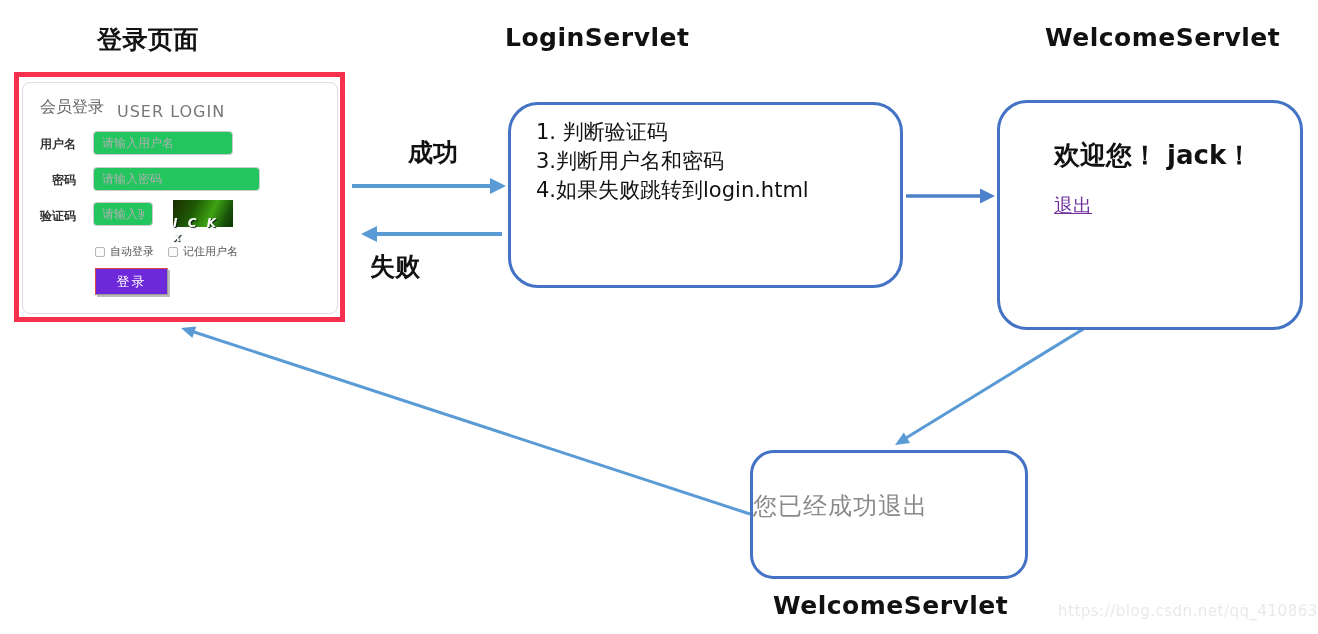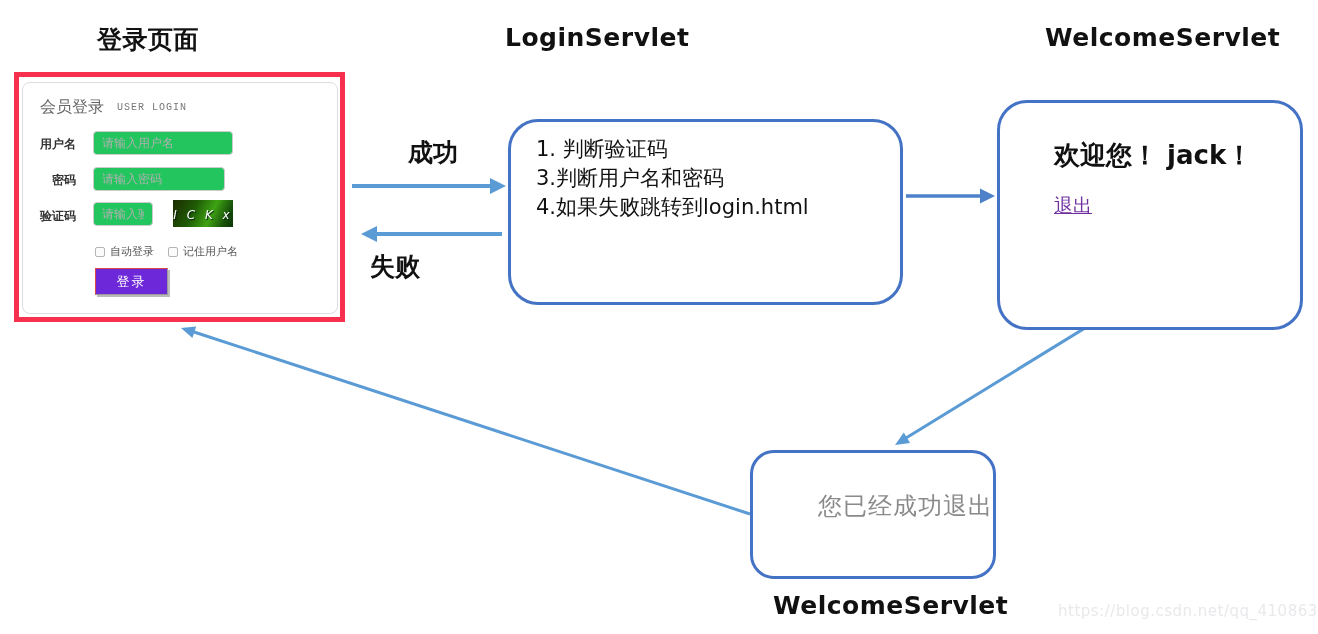--- a/index.html
+++ b/index.html
@@ -14,57 +14,57 @@
   
   .login-frame {
     left: 14px; top: 72px; width: 331px; height: 250px;
     border: 5px solid #f6304d; background: #ffffff;
   }
   .login-card {
     left: 22px; top: 82px; width: 316px; height: 232px;
     background: #ffffff; border: 1px solid #dddddd; border-radius: 8px;
   }
   .form-heading { left: 40px; top: 97px; font-size: 16px; color: #666; }
-  .form-heading-sub { left: 117px; top: 102px; font-size: 10px; color: #777; letter-spacing: 1px; font-family: Liberation Mono, monospace; }
+  .form-heading-sub { left: 117px; top: 102px; font-size: 16px; color: #777; letter-spacing: 1px; }
   .field-label { width: 36px; text-align: right; font-size: 12px; font-weight: bold; color: #333; }
   .field-input {
     height: 24px; border: 1px solid #cccccc; border-radius: 4px;
     font-size: 12px; color: #444; padding: 0 8px; outline: none; background: #22c55e;
     font-family: "DejaVu Sans", "Liberation Sans", sans-serif; overflow: hidden;
   }
   .field-input::placeholder { color: #b0b0b0; opacity: 1; }
   .captcha-img {
     left: 173px; top: 200px; width: 60px; height: 27px;
     background: linear-gradient(115deg, #1d2b00 0%, #1f5c06 35%, #3ea313 62%, #17510a 85%, #0b3503 100%);
-    color: #ffffff; font-style: italic; font-weight: normal; font-size: 12px;
+    color: #ffffff; font-style: italic; font-weight: bold; font-size: 12px;
     display: flex; align-items: flex-start; justify-content: center;
-    letter-spacing: 3px; padding-top: 8px; text-shadow: 1px 1px 1px #05200a; cursor: pointer;
+    letter-spacing: 3px; padding-top: 16px; text-shadow: 1px 1px 1px #05200a; cursor: pointer;
   }
   .checkbox-row { font-size: 11px; color: #555; display: flex; align-items: center; gap: 5px; }
   .checkbox {
     width: 10px; height: 10px; border: 1px solid #b5b5b5; background: #fbfbfb;
     border-radius: 2px; display: inline-block; cursor: pointer; flex: 0 0 auto;
   }
   .login-button {
     left: 95px; top: 268px; width: 73px; height: 27px;
     background: #6d28d9; color: #ffffff; font-size: 13px;
     border: 1px solid #999; border-top-color: #d44; border-left-color: #d44;
     display: flex; align-items: center; justify-content: center;
     cursor: pointer; letter-spacing: 2px;
     box-shadow: 2px 2px 0 #bbbbbb;
   }
 
   
   .flow-box { border: 3px solid #4472c4; border-radius: 30px; background: #ffffff; }
-  .box-login-servlet { left: 508px; top: 102px; width: 395px; height: 186px; padding: 13px 0 0 25px; margin-top: 17px; }
+  .box-login-servlet { left: 508px; top: 102px; width: 395px; height: 186px; padding: 13px 0 0 25px; }
   .servlet-step { font-size: 21px; color: #111; line-height: 29px; white-space: nowrap; }
   .box-welcome-servlet { left: 997px; top: 100px; width: 306px; height: 230px; }
   .welcome-greeting { left: 54px; top: 35px; font-size: 26px; font-weight: bold; color: #111; white-space: nowrap; }
   .logout-link { left: 54px; top: 90px; font-size: 19px; color: #7030a0; text-decoration: underline; cursor: pointer; }
-  .box-logout-servlet { left: 750px; top: 450px; width: 246px; height: 129px; border-radius: 24px; text-align: right; padding-top: 37px; }
+  .box-logout-servlet { left: 750px; top: 450px; width: 278px; height: 129px; border-radius: 24px; text-align: left; padding-top: 37px; }
   .logout-message { font-size: 24px; color: #8a8a8a; letter-spacing: 1px; }
 
   
   .edge-label { font-size: 25px; font-weight: bold; color: #111; }
   .label-success { left: 368px; top: 136px; margin-left: 40px; }
   .label-fail { left: 370px; top: 250px; }
   .title-login-page { left: 97px; top: 23px; }
   .title-login-servlet { left: 505px; top: 23px; }
   .title-welcome-servlet { left: 1045px; top: 23px; }
   .title-logout-servlet { left: 773px; top: 591px; }
@@ -110,21 +110,21 @@
 <div class="abs login-frame"></div>
 <div class="abs login-card"></div>
 
 <div class="abs form-heading">会员登录</div>
 <div class="abs form-heading-sub">USER LOGIN</div>
 
 <div class="abs field-label" style="left:40px; top:136px;">用户名</div>
 <input class="abs field-input" style="left: 93px; top: 131px; width: 140px;" placeholder="请输入用户名">
 
 <div class="abs field-label" style="left:40px; top:172px;">密码</div>
-<input class="abs field-input" style="left: 93px; top: 167px; width: 132px;" placeholder="请输入密码">
+<input class="abs field-input" style="left: 93px; top: 167px; width: 167px;" placeholder="请输入密码">
 
 <div class="abs field-label" style="left:40px; top:208px;">验证码</div>
 <input class="abs field-input" style="left: 93px; top: 202px; width: 60px;" placeholder="请输入验">
 <div class="abs captcha-img">
   <span>I C K x</span>
 </div>
 
 <div class="abs checkbox-row" style="left:95px; top:244px;">
   <span class="checkbox"></span>
   <span>自动登录</span>

